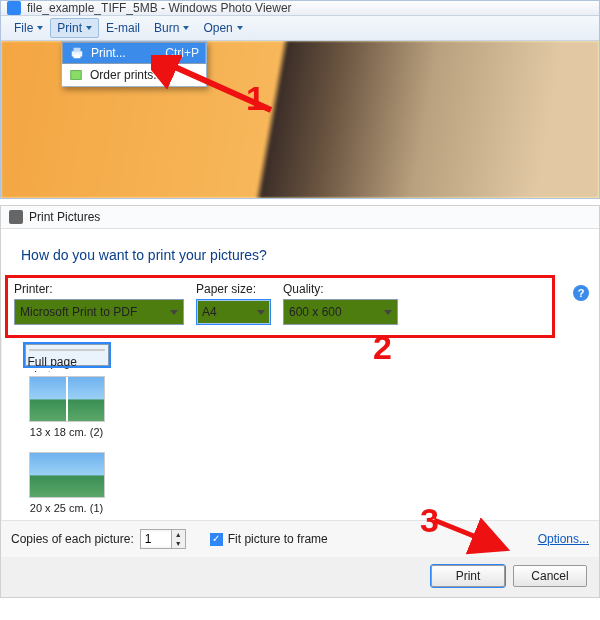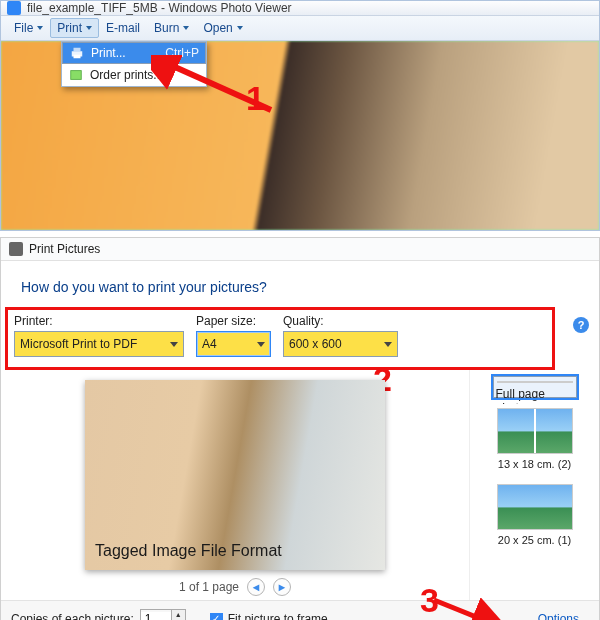--- a/index.html
+++ b/index.html
@@ -9,21 +9,21 @@
   .viewer { border: 1px solid #b0c4de; }
   .titlebar { display: flex; align-items: center; background: linear-gradient(#fdfdfe, #e9eef5); border-bottom: 1px solid #c9d4e3; padding: 0 6px; font-size: 12px; }
   .titlebar .ticon { width: 14px; height: 14px; background: #2f86f6; margin-right: 6px; border-radius: 2px; }
   .titlebar .ttext { color: #3a3a3a; }
 
   .menubar { display: flex; background: linear-gradient(#f4f8fc, #e7eef7); border-bottom: 1px solid #c9d4e3; padding: 2px 6px; gap: 0; }
   .menubtn { display: flex; align-items: center; gap: 4px; padding: 2px 6px; color: #184a8d; cursor: default; border: 1px solid transparent; border-radius: 2px; }
   .menubtn.active { background: #d6e6f6; border: 1px solid #9bbde0; }
   .dd-arrow { width: 0; height: 0; border-left: 3px solid transparent; border-right: 3px solid transparent; border-top: 4px solid #25619f; }
 
-  .photo-area { position: relative; height: 189px; background: #86efac; overflow: hidden; }
+  .photo-area { position: relative; height: 157px; background: #fef9c3; overflow: hidden; }
   .photo-bg { position: absolute; inset: 0;
     background: linear-gradient(100deg,#f4a642 0%,#f7b75a 45%,#3c2e28 46%,#6b5541 55%,#b9a07e 70%,#e2c9a4 90%);
     filter: blur(1px);
   }
 
   .popup { position: absolute; top: 0; left: 60px; width: 146px; background: #fff; border: 1px solid #9fb7d2; box-shadow: 2px 3px 6px rgba(0,0,0,.35); font-size: 12px; }
   .popup .pi { display: flex; align-items: center; padding: 3px 6px; }
   .popup .pi.sel { background: #3b8beb; color: #fff; }
   .popup .pi .picon { width: 16px; height: 16px; margin-right: 6px; display:flex;align-items:center;justify-content:center; }
   .popup .pi .grow { flex: 1; }
@@ -35,21 +35,21 @@
 
   
   .dialog { margin-top: 6px; border: 1px solid #d0d0d0; }
   .dlg-title { display:flex; align-items:center; gap:6px; padding:4px 8px; background:#fafbfc; border-bottom:1px solid #e1e1e1; }
   .dlg-title .dicon { width:14px;height:14px;background:#666;border-radius:2px; }
   .dlg-head { padding: 18px 20px 12px; }
   .dlg-head h2 { font-size: 14px; font-weight: 400; color: #0a3f8a; }
 
   .red-box { border: 3px solid #e11; padding: 4px 6px 10px; margin: 0 4px; display:flex; gap: 12px; }
   .fld { display:flex; flex-direction:column; gap:3px; }
-  .sel { display:flex; align-items:center; justify-content:space-between; border:1px solid #8a9db3; background:#fde047; padding:12px 5px; font-size:12px; height:22px; }
+  .sel { display:flex; align-items:center; justify-content:space-between; border:1px solid #8a9db3; background:#4d7c0f; padding:12px 5px; font-size:12px; height:22px; }
   .sel.hl { border:1px solid #2f86f6; box-shadow: 0 0 0 1px #9ec7f5 inset; }
   .sel .sdd { width:0;height:0;border-left:4px solid transparent;border-right:4px solid transparent;border-top:5px solid #444;margin-left:6px; }
   .help-icon { width:16px;height:16px;border-radius:50%;background:#3b8beb;color:#fff;display:flex;align-items:center;justify-content:center;font-size:11px;font-weight:bold;margin-left:auto;margin-top:10px; }
 
   .dlg-body { display:flex; }
   .preview { flex:1; display:flex; flex-direction:column; align-items:center; padding: 10px 0 4px; position:relative; }
   .preview .sheet { width: 300px; height: 190px; background:#fff; box-shadow: 0 2px 6px rgba(0,0,0,.35); overflow:hidden; position:relative; }
   .preview .sheet .img { position:absolute; inset:0;
     background: linear-gradient(100deg,#e4c8a4 0%,#e7cba5 35%,#ae8f63 50%,#cfd6d8 70%,#e6e7e3 100%);
   }
@@ -182,31 +182,20 @@
     <div style="width:40px; padding-right:10px;">
       <div class="help-icon">?</div>
     </div>
   </div>
 
   <div style="position:relative;">
     <div class="callout" style="left:372px; top:-8px;">2</div>
   </div>
 
   <div class="dlg-body">
-    <div class="preview">
-      <div class="sheet">
-        <div class="img"></div>
-        <div class="tlabel">Tagged Image File Format</div>
-      </div>
-      <div class="pager">
-        <span>1 of 1 page</span>
-        <div class="navbtn">◄</div>
-        <div class="navbtn">►</div>
-      </div>
-    </div>
 
     <div class="side">
       <div class="thumb sel">
         <div class="th-img"></div>
         <span>Full page photo</span>
       </div>
       <div class="thumb">
         <div class="th-img double"></div>
         <span>13 x 18 cm. (2)</span>
       </div>

